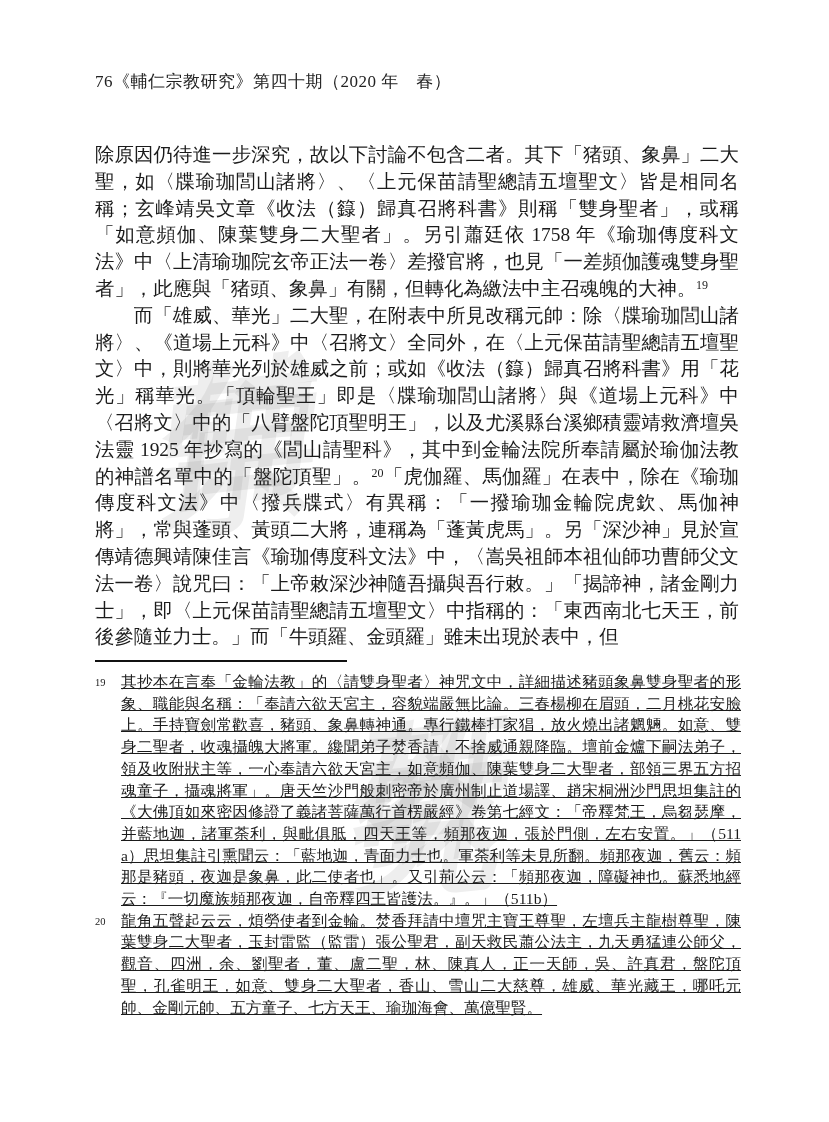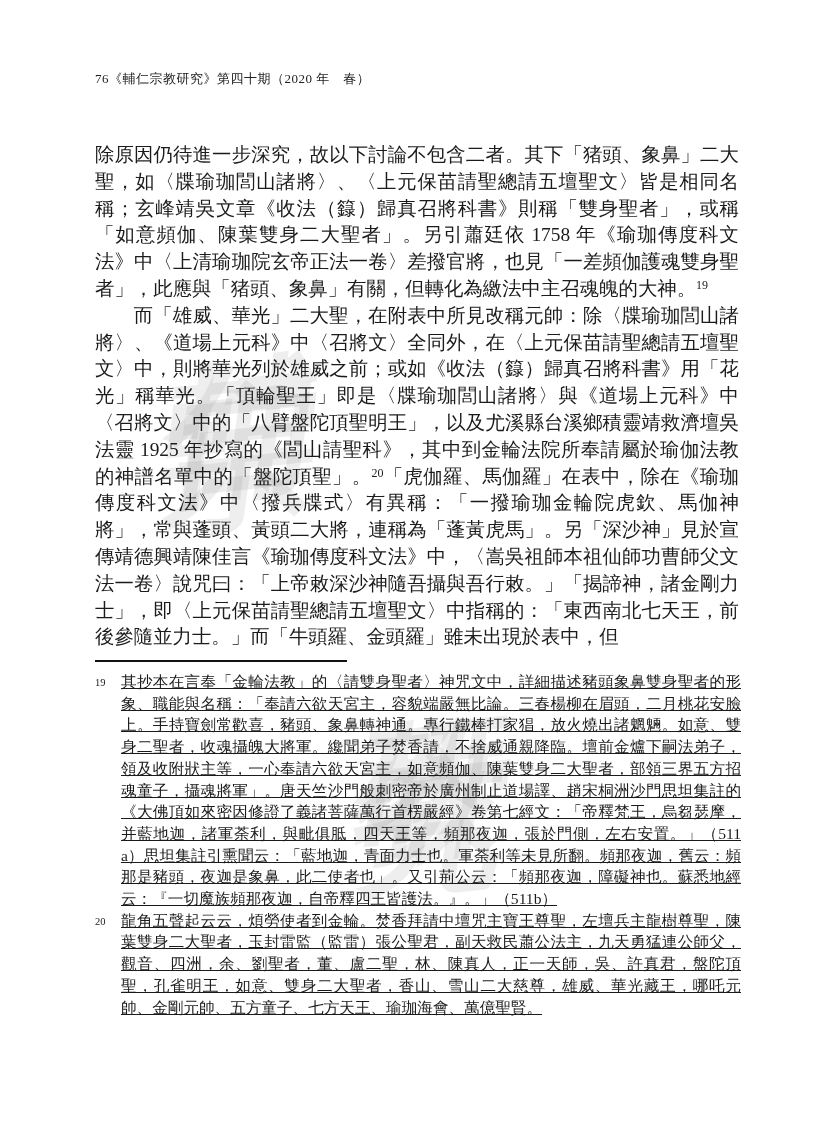--- a/index.html
+++ b/index.html
@@ -10,21 +10,21 @@
     background: #ffffff;
     overflow: hidden;
     font-family: "Liberation Serif", "DejaVu Serif", serif;
     color: #1c1c1c;
   }
   .running-header {
     position: absolute;
     left: 95px;
     top: 70px;
     width: 645px;
-    font-size: 13px;
+    font-size: 17px;
     letter-spacing: 0.5px;
     color: #222;
     white-space: nowrap;
   }
   .body-text {
     position: absolute;
     left: 95px;
     top: 142px;
     width: 644px;
     font-size: 19.4px;

